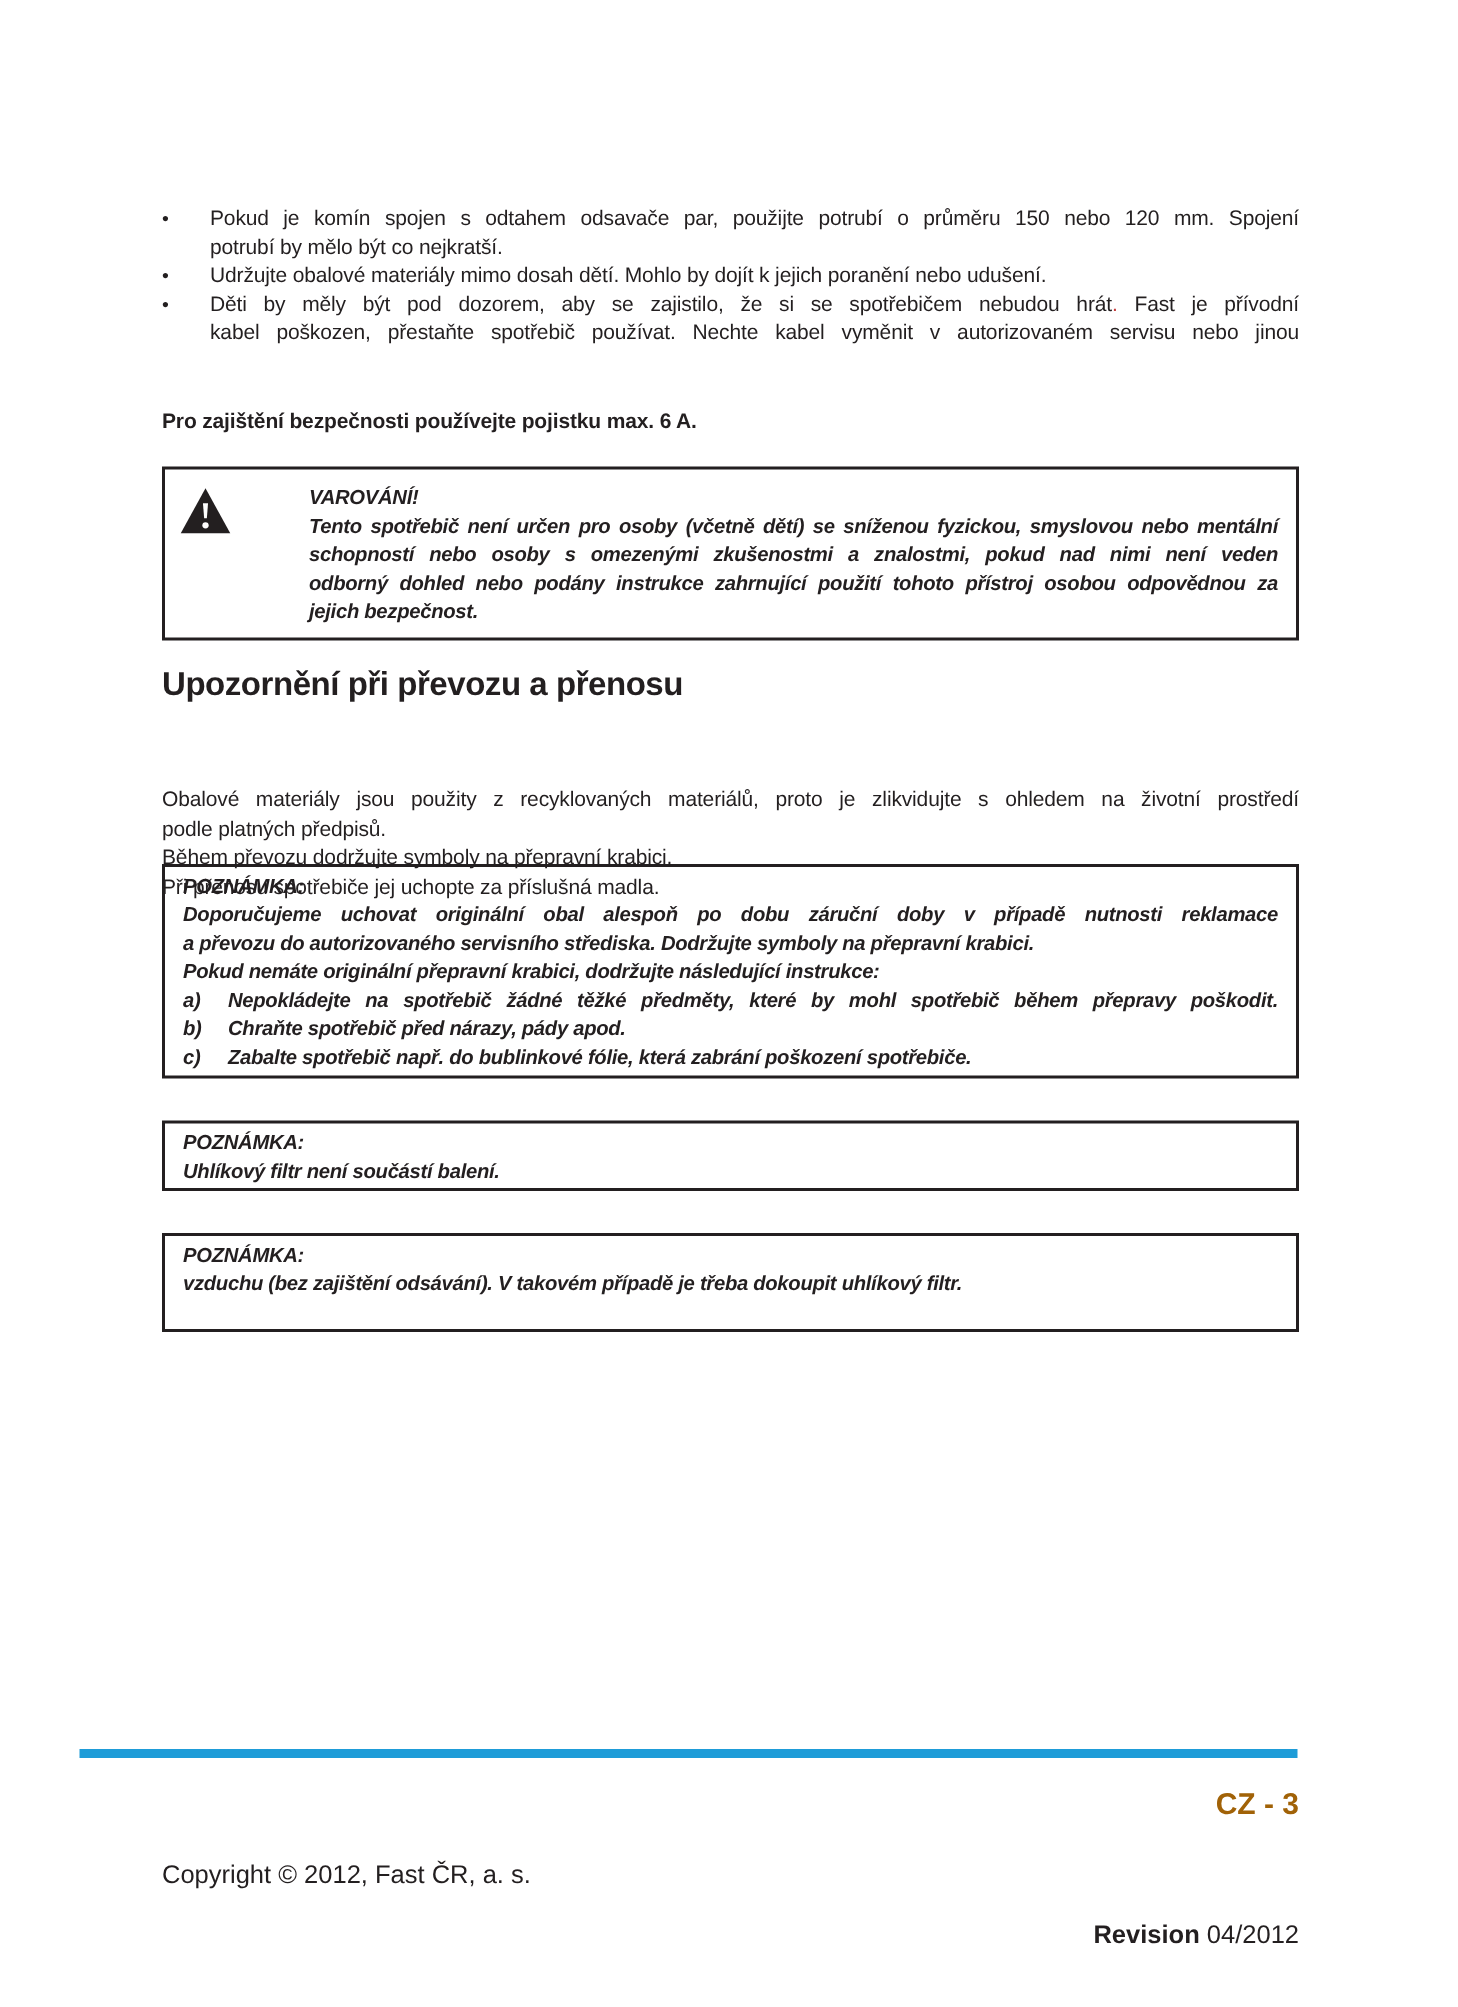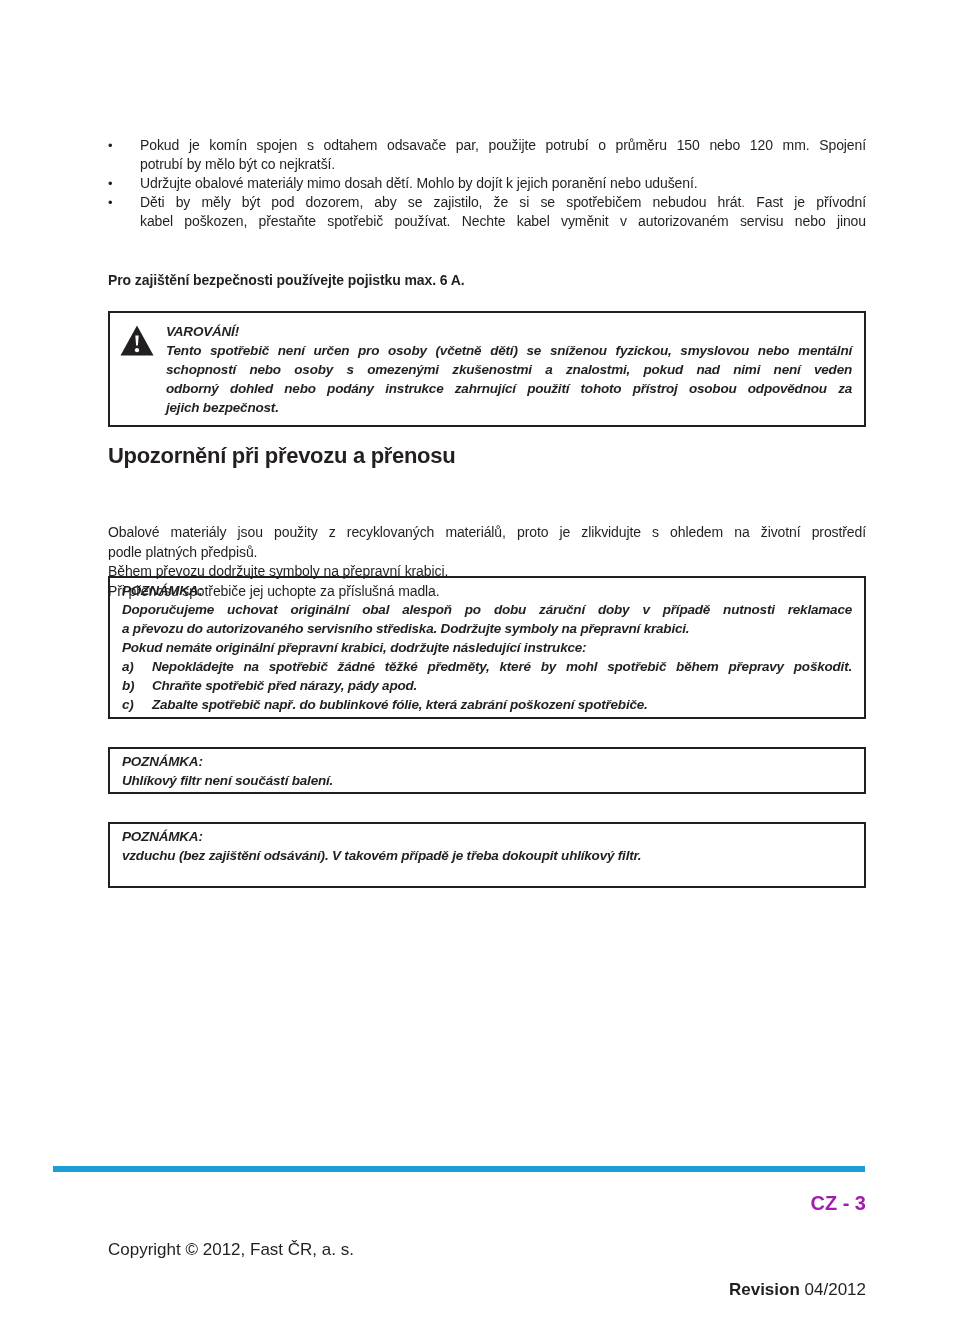--- a/index.html
+++ b/index.html
@@ -22,21 +22,21 @@
   .btext{flex:1;min-width:0;}
   
   .fuse{left:108px;top:271px;width:758px;font-weight:bold;}
   
   .wbox{
     left:108px;top:311px;width:758px;height:116px;
     border:2px solid #231f20;box-sizing:border-box;
     display:flex;padding:9px 12px 0 10px;overflow:hidden;
   }
   .wicon{flex:0 0 46px;padding-top:3px;}
-  .wtext{flex:1;min-width:0;}
+  .wtext{flex:1;min-width:0;margin-left:40px;}
   .bi{font-weight:bold;font-style:italic;}
   .wln{line-height:19px;font-size:13.5px;letter-spacing:-0.2px;}
   
   .h1{left:108px;top:443px;width:758px;font-size:22px;font-weight:bold;letter-spacing:-0.3px;}
   
   .para{left:108px;top:475px;width:758px;margin-top:48px;}
   .para .ln{line-height:19.5px;}
   
   .note{
     border:2px solid #231f20;box-sizing:border-box;
@@ -136,17 +136,17 @@
     <div class="nln bi">POZNÁMKA:</div>
     <div class="nln bi">Uhlíkový filtr není součástí balení.</div>
   </div>
 
   <div class="abs note note3">
     <div class="nln bi">POZNÁMKA:</div>
     <div class="nln bi">vzduchu (bez zajištění odsávání). V takovém případě je třeba dokoupit uhlíkový filtr.</div>
   </div>
 
   <div class="abs rule" style="background:#1e9cd8"></div>
-  <div class="abs pageno" style="color:#a21caf">CZ - 3</div>
+  <div class="abs pageno" style="color:#a16207">CZ - 3</div>
   <div class="abs foot foot-left">Copyright © 2012, Fast ČR, a. s.</div>
   <div class="abs foot foot-right"><span class="bold">Revision</span><span> </span><span>04/2012</span></div>
 
 </div>
 
 </body></html>

